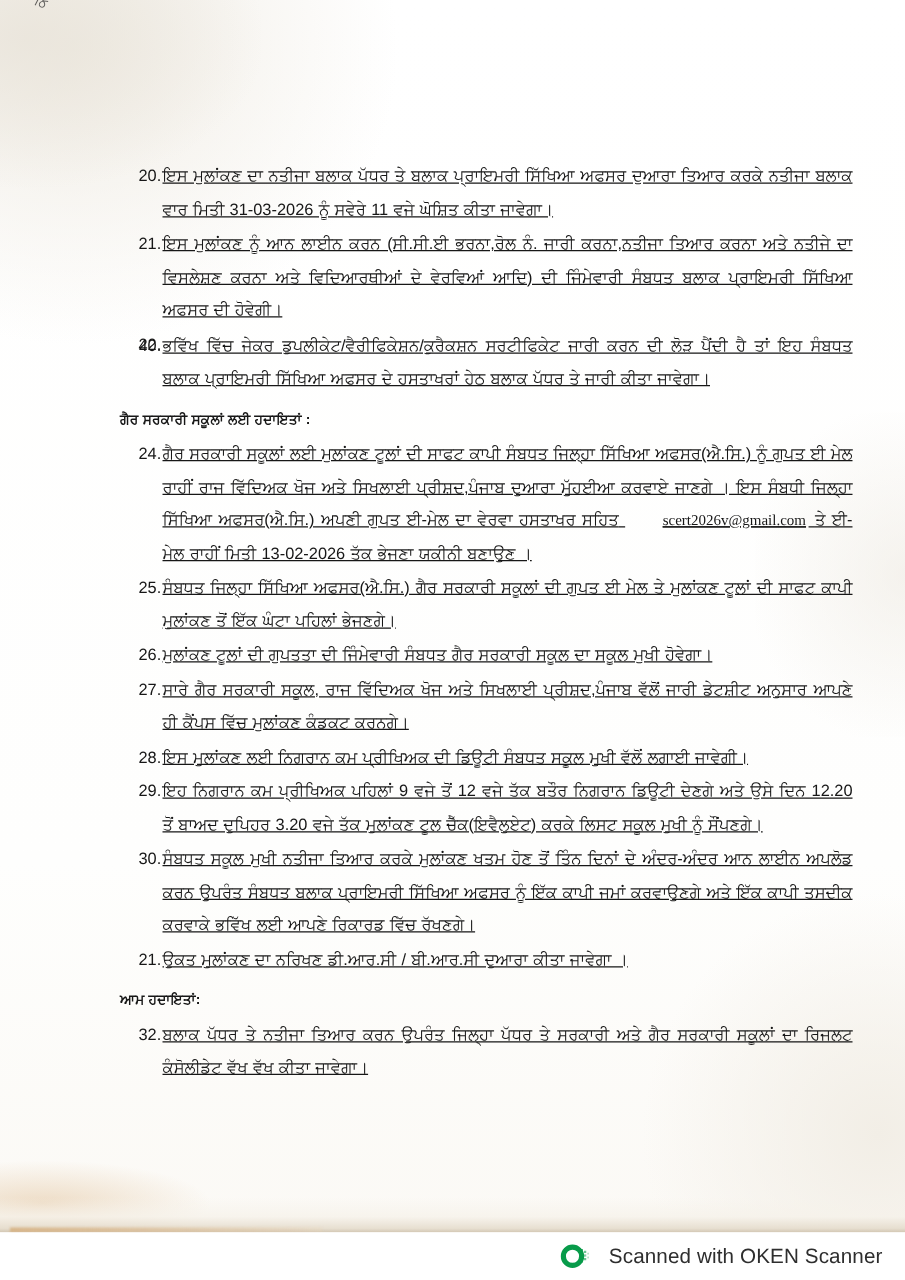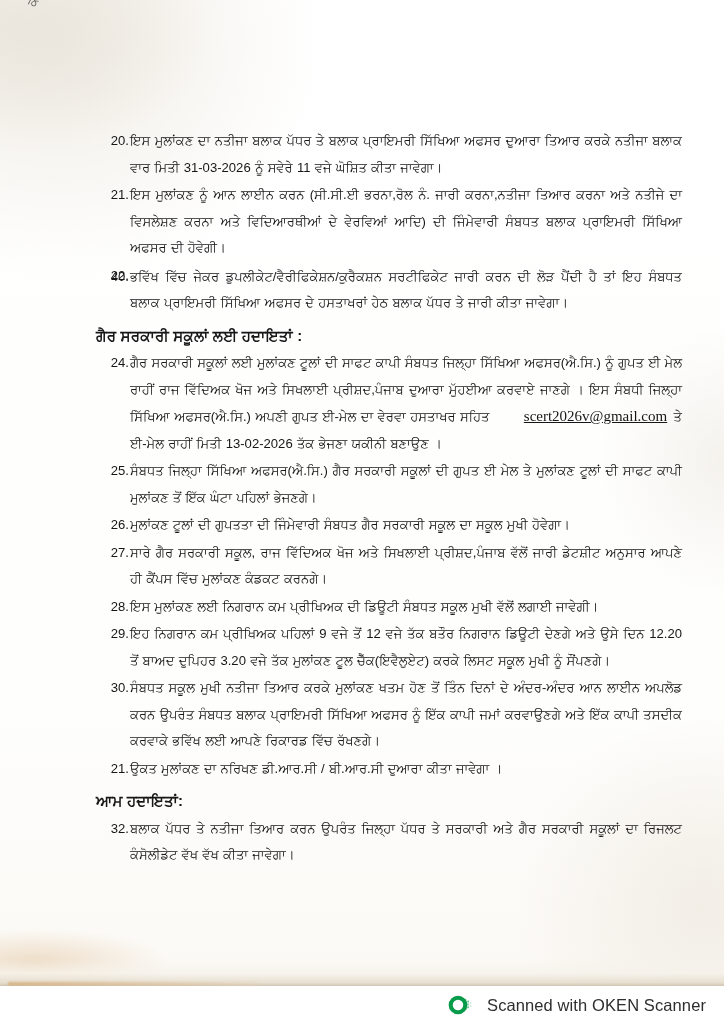--- a/index.html
+++ b/index.html
@@ -134,36 +134,37 @@
     left: 105px;
     top: 0;
     width: 24px;
     text-align: right;
     font-size: 13.1px;
     line-height: 26.5px;
   }
   .doc-item .body {
     flex: 1;
     word-spacing: 0.6px;
+    text-decoration: underline;
   }
 
   .doc-heading {
-    font-size: 15px;
+    font-size: 11px;
     font-weight: bold;
     line-height: 26.5px;
     padding-left: 96px;
     margin: 6px 0 1px 0;
     letter-spacing: 0.2px;
   }
 
   a.mail {
     color: #1a1a1a;
     text-decoration: underline;
     font-family: "Liberation Serif", serif;
-    font-size: 15px;
+    font-size: 12px;
     padding: 0 2px;
     margin-left: 28px;
   }
 
   
   .content { filter: contrast(1.03); }
 
   
   .footer {
     position: absolute;

